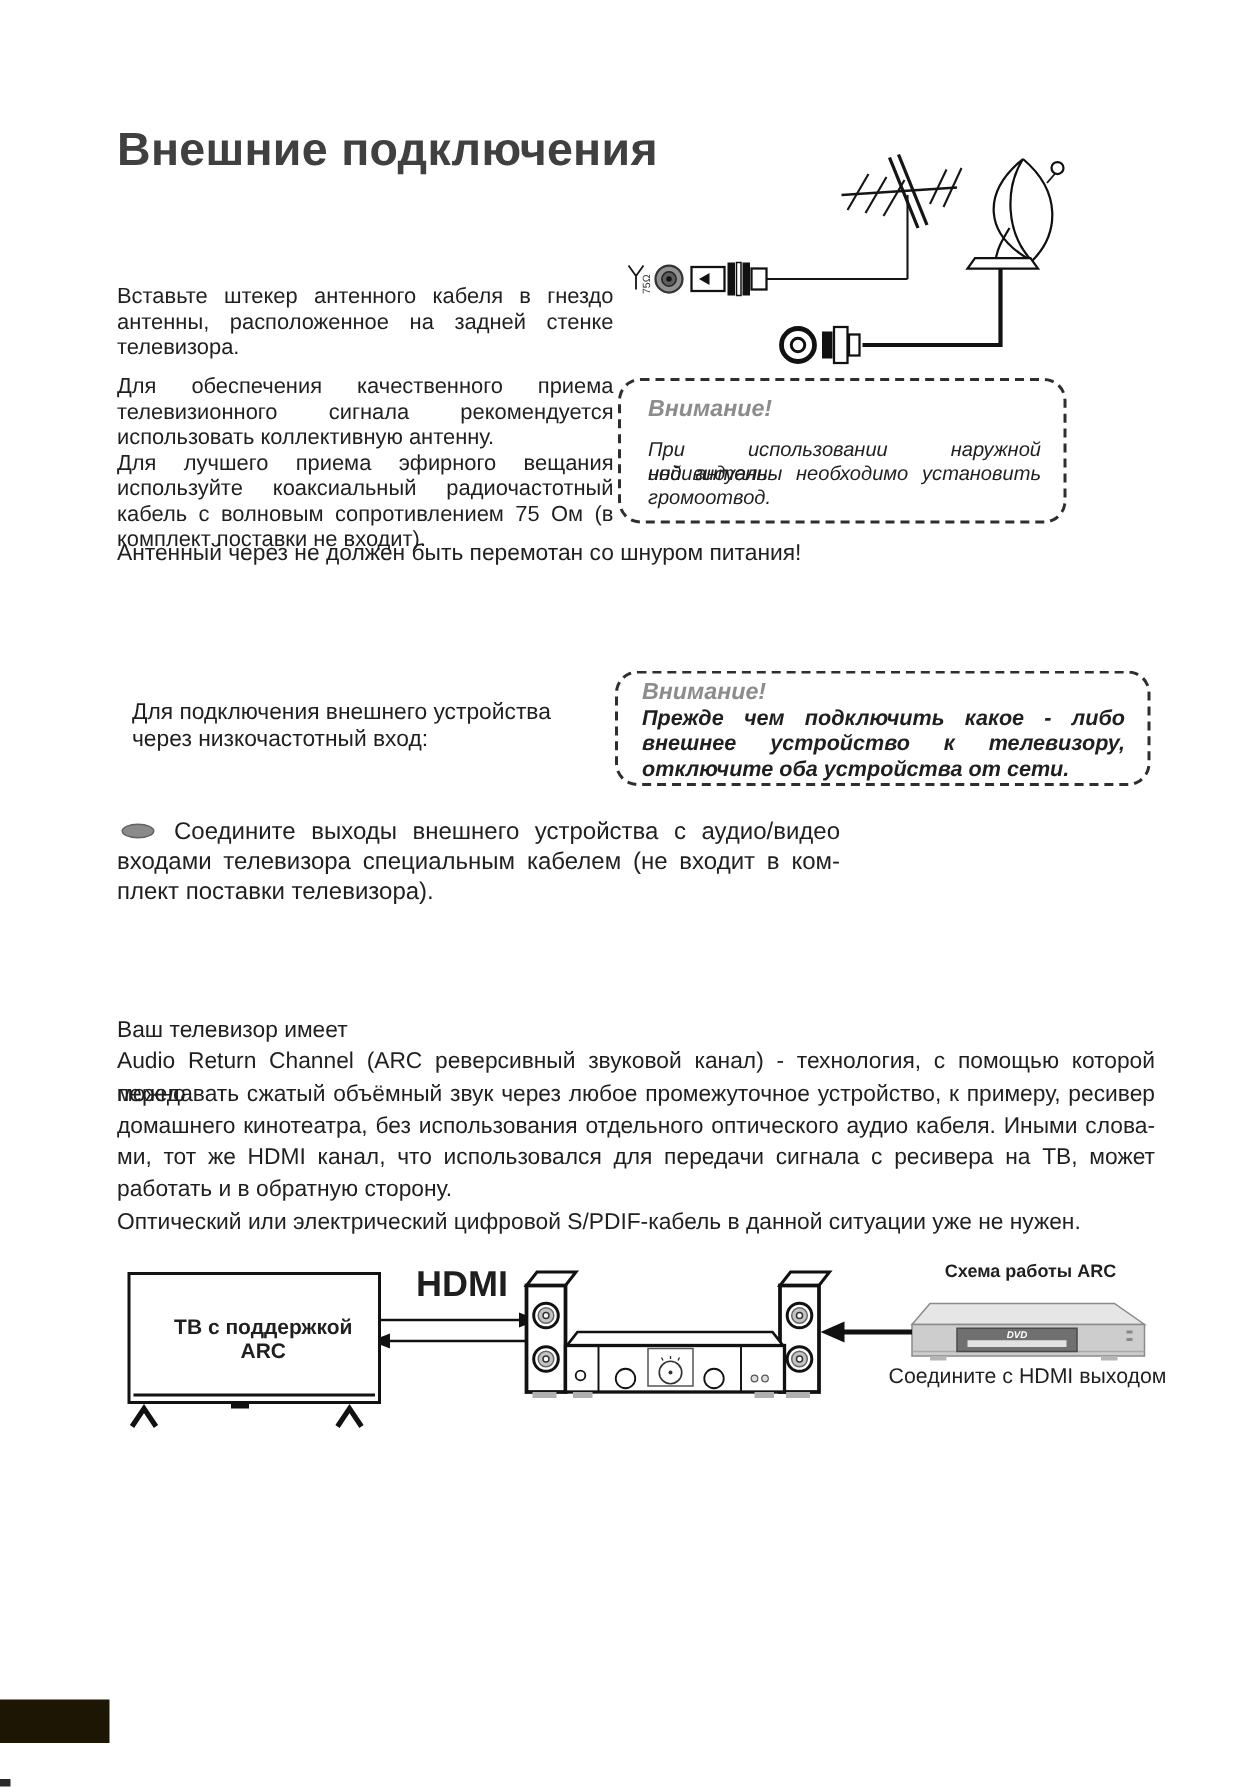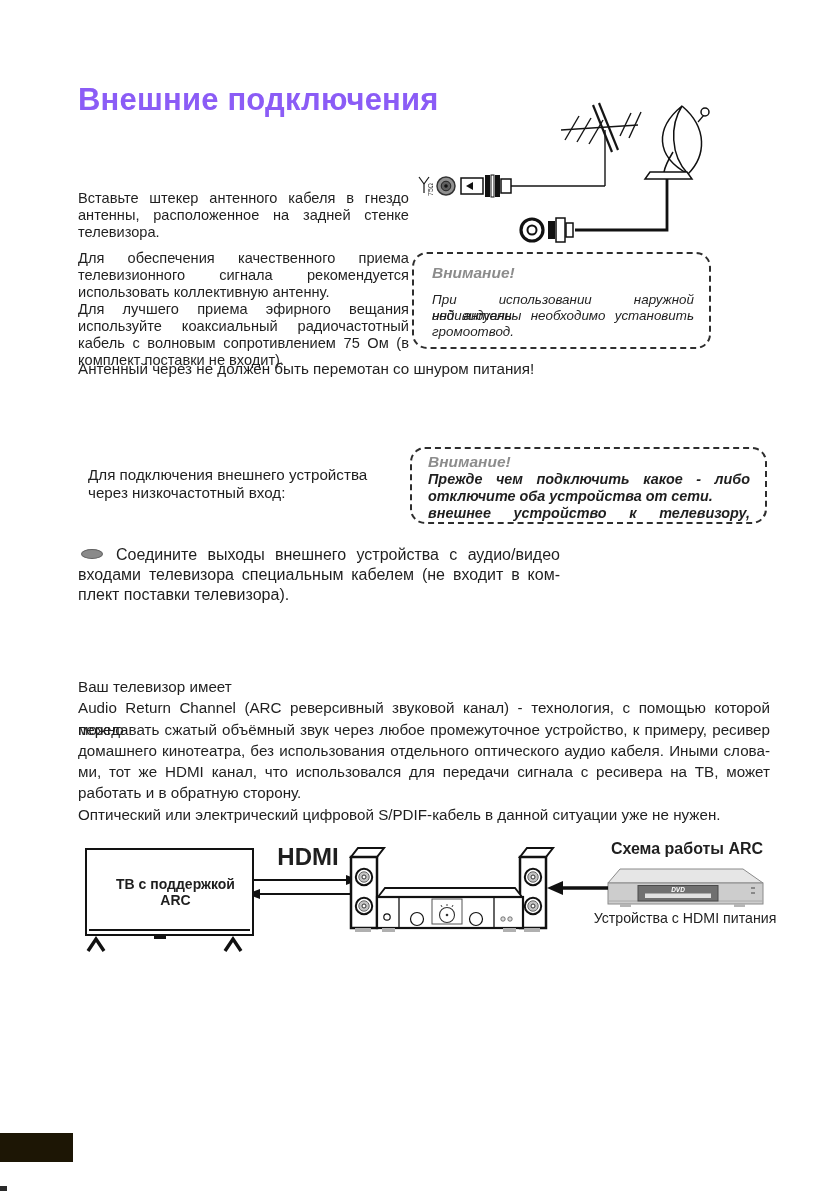--- a/index.html
+++ b/index.html
@@ -19,21 +19,21 @@
   .arc-line{font-size:15.2px;line-height:21.3px;height:21.3px;}
   .diagram-label{font-weight:bold;}
   .tv-box{border:2.5px solid #121212;background:#fff;display:flex;align-items:center;justify-content:center;text-align:center;padding-left:12px;}
   .tv-bezel{position:absolute;left:2px;right:2px;bottom:3px;height:2px;background:#121212;}
 </style>
 </head>
 <body>
 
 <div class="page">
 
-  <div class="abs doc-title" style="left:78px;top:82px;color:#8b5cf6;">Внешние подключения</div>
+  <div class="abs doc-title" style="left:78px;top:82px;color:#404040;">Внешние подключения</div>
 
   <svg class="abs" style="left:415px;top:100px;" width="375" height="150" viewBox="0 0 375 150">
     <g stroke="#151515" fill="none">
       <line x1="146" y1="30" x2="223" y2="25" stroke-width="1.6"></line>
       <line x1="150" y1="40" x2="164" y2="16" stroke-width="1.4"></line>
       <line x1="162" y1="42" x2="176" y2="18" stroke-width="1.4"></line>
       <line x1="174" y1="44" x2="188" y2="20" stroke-width="1.4"></line>
       <line x1="178" y1="5" x2="197" y2="52" stroke-width="2.2"></line>
       <line x1="184" y1="3" x2="203" y2="50" stroke-width="2.2"></line>
       <line x1="205" y1="36" x2="216" y2="13" stroke-width="1.4"></line>
@@ -103,22 +103,22 @@
 
   <div class="abs" style="left:88px;top:466px;width:330px;font-size:15.2px;">
     <div style="line-height:17.5px;">Для подключения внешнего устройства</div>
     <div style="line-height:17.5px;">через низкочастотный вход:</div>
   </div>
 
   <div class="abs warn-box" style="left:410px;top:447px;width:353px;height:73px;">
     <div class="abs warn-title" style="left:16px;top:4px;font-size:15.5px;">Внимание!</div>
     <div class="abs" style="left:16px;top:22px;width:322px;font-size:14.4px;">
       <div class="warn2-line jl">Прежде чем подключить какое - либо</div>
+      <div class="warn2-line jl">внешнее устройство к телевизору,</div>
       <div class="warn2-line ll">отключите оба устройства от сети.</div>
-      <div class="warn2-line jl">внешнее устройство к телевизору,</div>
     </div>
   </div>
 
   <div class="abs" style="left:81px;top:549px;width:20px;height:8px;border-radius:50%;background:#8a8a8a;border:1px solid #616161;"></div>
   <div class="abs" style="left:78px;top:545px;width:482px;">
     <div class="bullet-line jl" style="padding-left:38px;">Соедините выходы внешнего устройства с аудио/видео</div>
     <div class="bullet-line jl">входами телевизора специальным кабелем (не входит в ком-</div>
     <div class="bullet-line ll">плект поставки телевизора).</div>
   </div>
 
@@ -209,19 +209,19 @@
       <polygon points="472,53 488,46 488,60" fill="#111"></polygon>
     </g>
   </svg>
 
   <div class="abs tv-box" style="left:85px;top:848px;width:153px;height:84px;font-size:14px;font-weight:bold;">
     <span>ТВ с поддержкой ARC</span>
     <div class="tv-bezel"></div>
   </div>
 
   <div class="abs diagram-label" style="left:258px;top:843px;width:100px;text-align:center;font-size:24px;">HDMI</div>
-  <div class="abs diagram-label" style="left:592px;top:840px;width:190px;text-align:center;font-size:16px;">Схема работы ARC</div>
-  <div class="abs" style="left:585px;top:910px;width:200px;text-align:center;font-size:14.2px;">Устройства с HDMI питания</div>
+  <div class="abs diagram-label" style="left:592px;top:840px;width:190px;text-align:center;font-size:12px;">Схема работы ARC</div>
+  <div class="abs" style="left:585px;top:910px;width:200px;text-align:center;font-size:14.2px;">Соедините с HDMI выходом</div>
 
   <div class="abs" style="left:0;top:1133px;width:73px;height:29px;background:#1d1605;"></div>
   <div class="abs" style="left:0;top:1186px;width:7px;height:5px;background:#2a2a2a;"></div>
 
 </div>
 
 </body></html>

